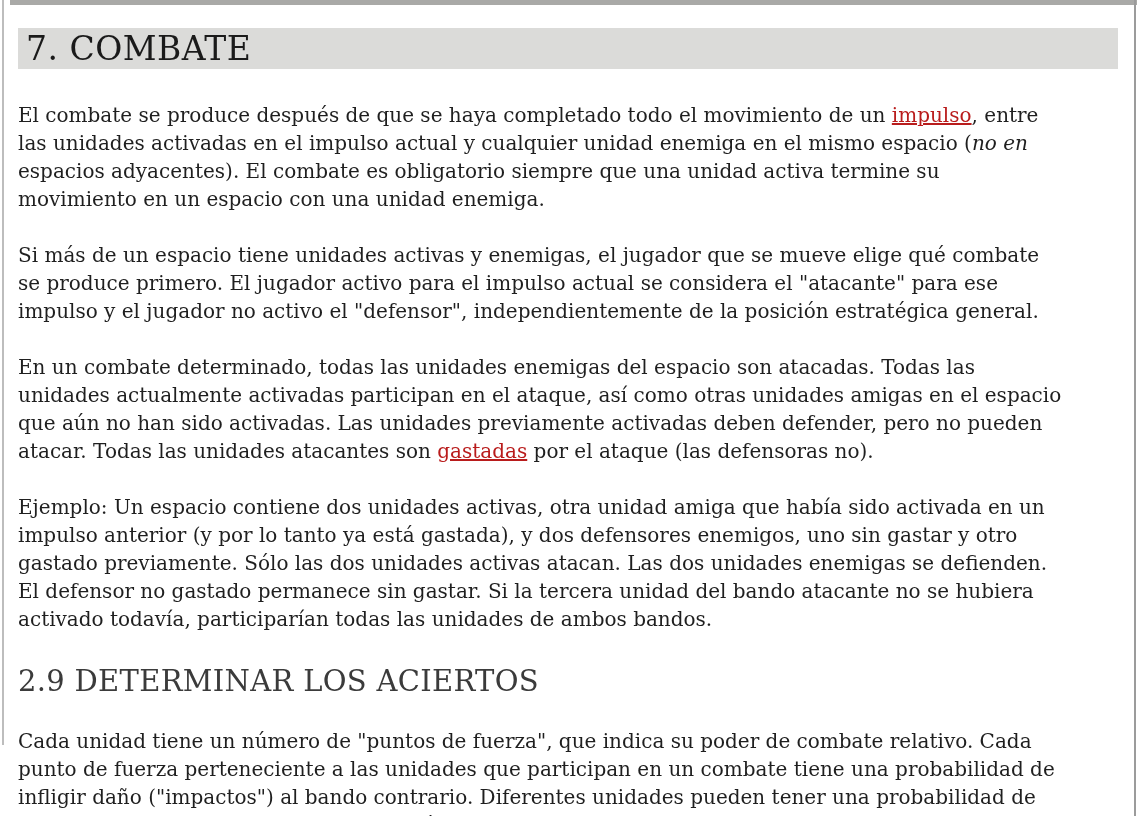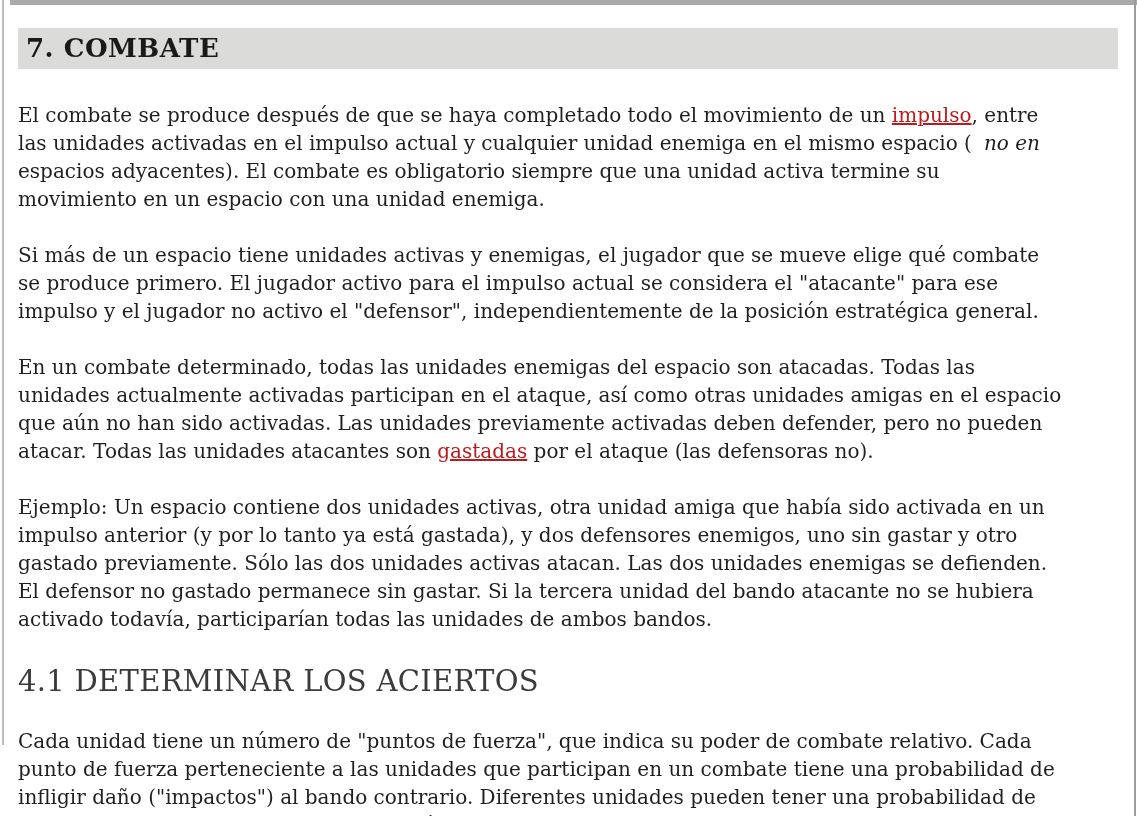--- a/index.html
+++ b/index.html
@@ -37,22 +37,22 @@
   .content {
     position: absolute;
     top: 0;
     left: 18px;
     width: 1100px;
   }
   h1 {
     margin: 28px 0 32px 0;
     padding: 0 0 0 8px;
     background: #dbdbd9;
-    font-size: 26px;
-    font-weight: bold;
+    font-size: 33px;
+    font-weight: normal;
     line-height: 41px;
     color: #1a1a1a;
     letter-spacing: 0.5px;
   }
   h2 {
     margin: 30px 0 6px 0;
     font-size: 29px;
     font-weight: normal;
     line-height: 36px;
     color: #3b3b3b;
@@ -63,38 +63,38 @@
     font-size: 20px;
     line-height: 28px;
   }
   p.example {
   }
   a {
     color: #b91c1c;
     text-decoration: underline;
     cursor: pointer;
   }
-  em { font-style: italic; margin-left: 12px; }
+  em { font-style: italic; }
 </style>
 </head>
 <body>
 
 <div class="border-top"></div>
 <div class="border-left"></div>
 <div class="border-right"></div>
 
 <div class="content">
 
   <h1>7. COMBATE</h1>
 
   <p><span>El combate se produce después de que se haya completado todo el movimiento de un </span><a href="#">impulso</a><span>, entre las unidades activadas en el impulso actual y cualquier unidad enemiga en el mismo espacio (</span><em>no en</em><span> espacios adyacentes). El combate es obligatorio siempre que una unidad activa termine su movimiento en un espacio con una unidad enemiga.</span></p>
 
   <p>Si más de un espacio tiene unidades activas y enemigas, el jugador que se mueve elige qué combate se produce primero. El jugador activo para el impulso actual se considera el "atacante" para ese impulso y el jugador no activo el "defensor", independientemente de la posición estratégica general.</p>
 
   <p><span>En un combate determinado, todas las unidades enemigas del espacio son atacadas. Todas las unidades actualmente activadas participan en el ataque, así como otras unidades amigas en el espacio que aún no han sido activadas. Las unidades previamente activadas deben defender, pero no pueden atacar. Todas las unidades atacantes son </span><a href="#">gastadas</a><span> por el ataque (las defensoras no).</span></p>
 
   <p class="example">Ejemplo: Un espacio contiene dos unidades activas, otra unidad amiga que había sido activada en un impulso anterior (y por lo tanto ya está gastada), y dos defensores enemigos, uno sin gastar y otro gastado previamente. Sólo las dos unidades activas atacan. Las dos unidades enemigas se defienden. El defensor no gastado permanece sin gastar. Si la tercera unidad del bando atacante no se hubiera activado todavía, participarían todas las unidades de ambos bandos.</p>
 
-  <h2>4.1 DETERMINAR LOS ACIERTOS</h2>
+  <h2>2.9 DETERMINAR LOS ACIERTOS</h2>
 
   <p>Cada unidad tiene un número de "puntos de fuerza", que indica su poder de combate relativo. Cada punto de fuerza perteneciente a las unidades que participan en un combate tiene una probabilidad de infligir daño ("impactos") al bando contrario. Diferentes unidades pueden tener una probabilidad de impacto diferente. El combate es simultáneo para ambos bandos.</p>
 
 </div>
 
 </body></html>

